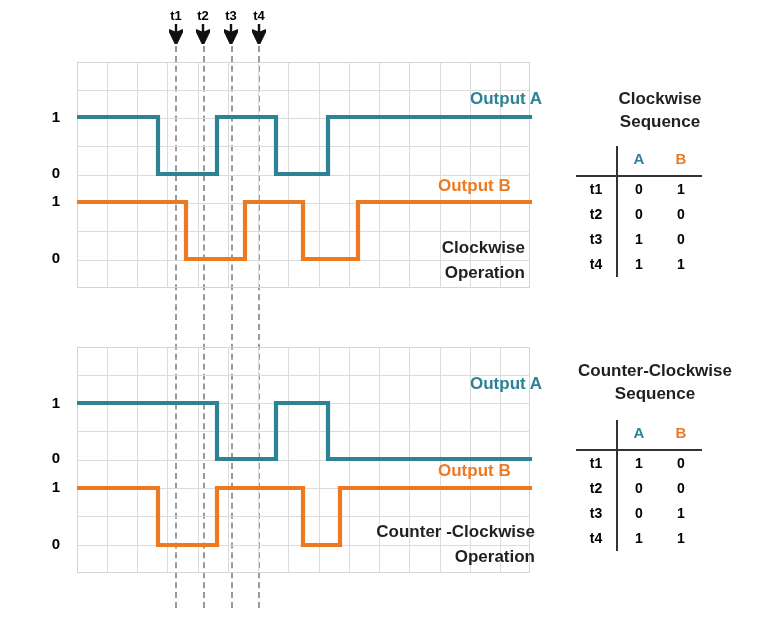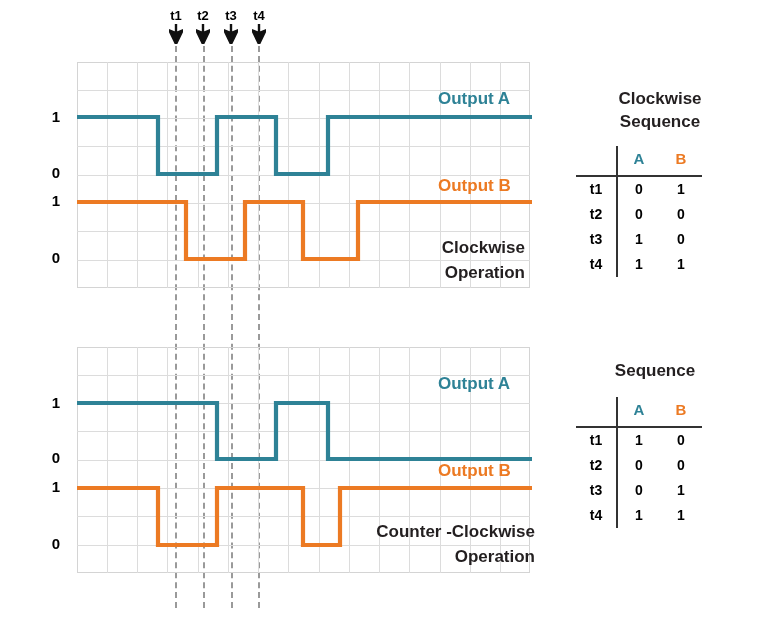--- a/index.html
+++ b/index.html
@@ -36,21 +36,21 @@
   
   .axis-val{
     font-size:15px;font-weight:bold;color:#000000;
     text-align:right;width:22px;
   }
 
   
   .series-label{
     font-size:17px;font-weight:bold;white-space:nowrap;
   }
-  .lbl-a{color:#2e8296;}
+  .lbl-a{color:#2e8296;margin-left:32px;}
   .lbl-b{color:#ec7a23;}
 
   
   .op-caption{
     font-size:17px;font-weight:bold;color:#231f20;
     text-align:right;line-height:1.45;white-space:nowrap;
   }
 
   
   .seq-title{
@@ -243,20 +243,21 @@
         <td class="col-v vrule">1</td>
         <td class="col-v">1</td>
       </tr>
     </tbody>
   </table>
 </div>
 
 <div class="abs" style="left:546px;top:360px;width:218px;">
 
   <div class="seq-title">
+    <div>Counter-Clockwise</div>
     <div>Sequence</div>
   </div>
 
   <table class="seq" style="margin:14px 0 0 30px;">
     <thead>
       <tr>
         <th class="col-t"></th>
         <th class="col-v vrule hdr-a">A</th>
         <th class="col-v hdr-b">B</th>
       </tr>

